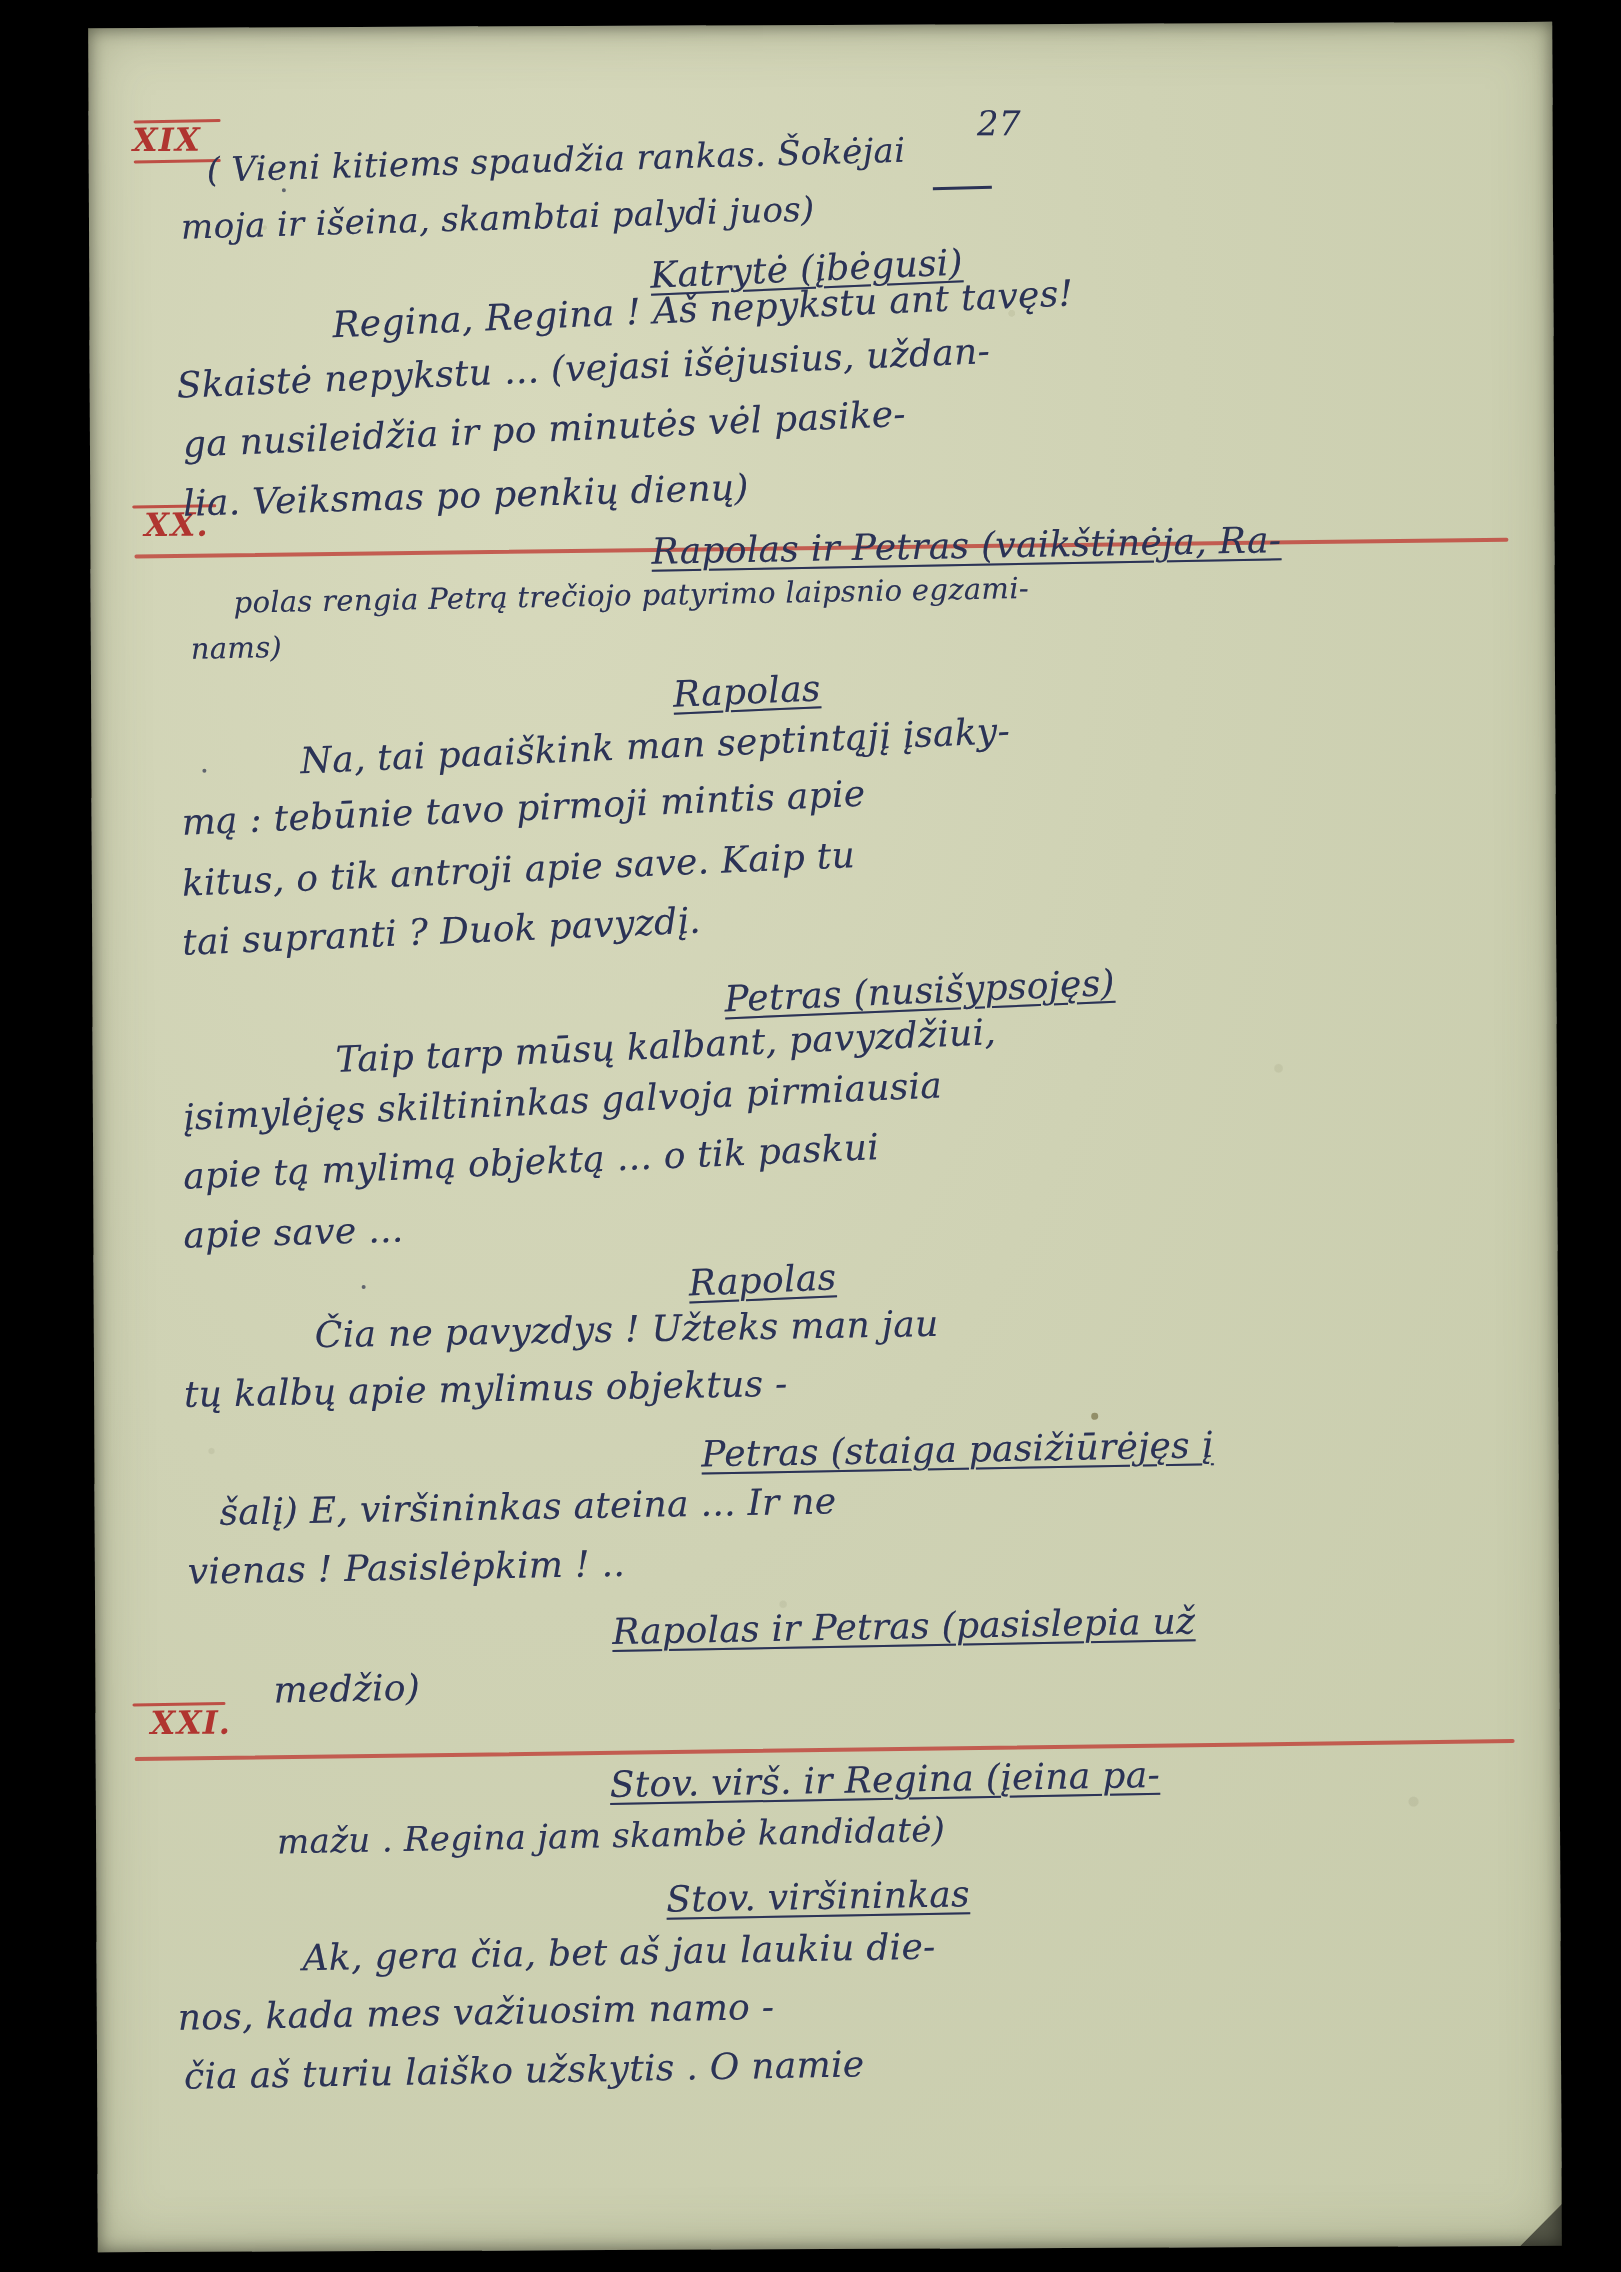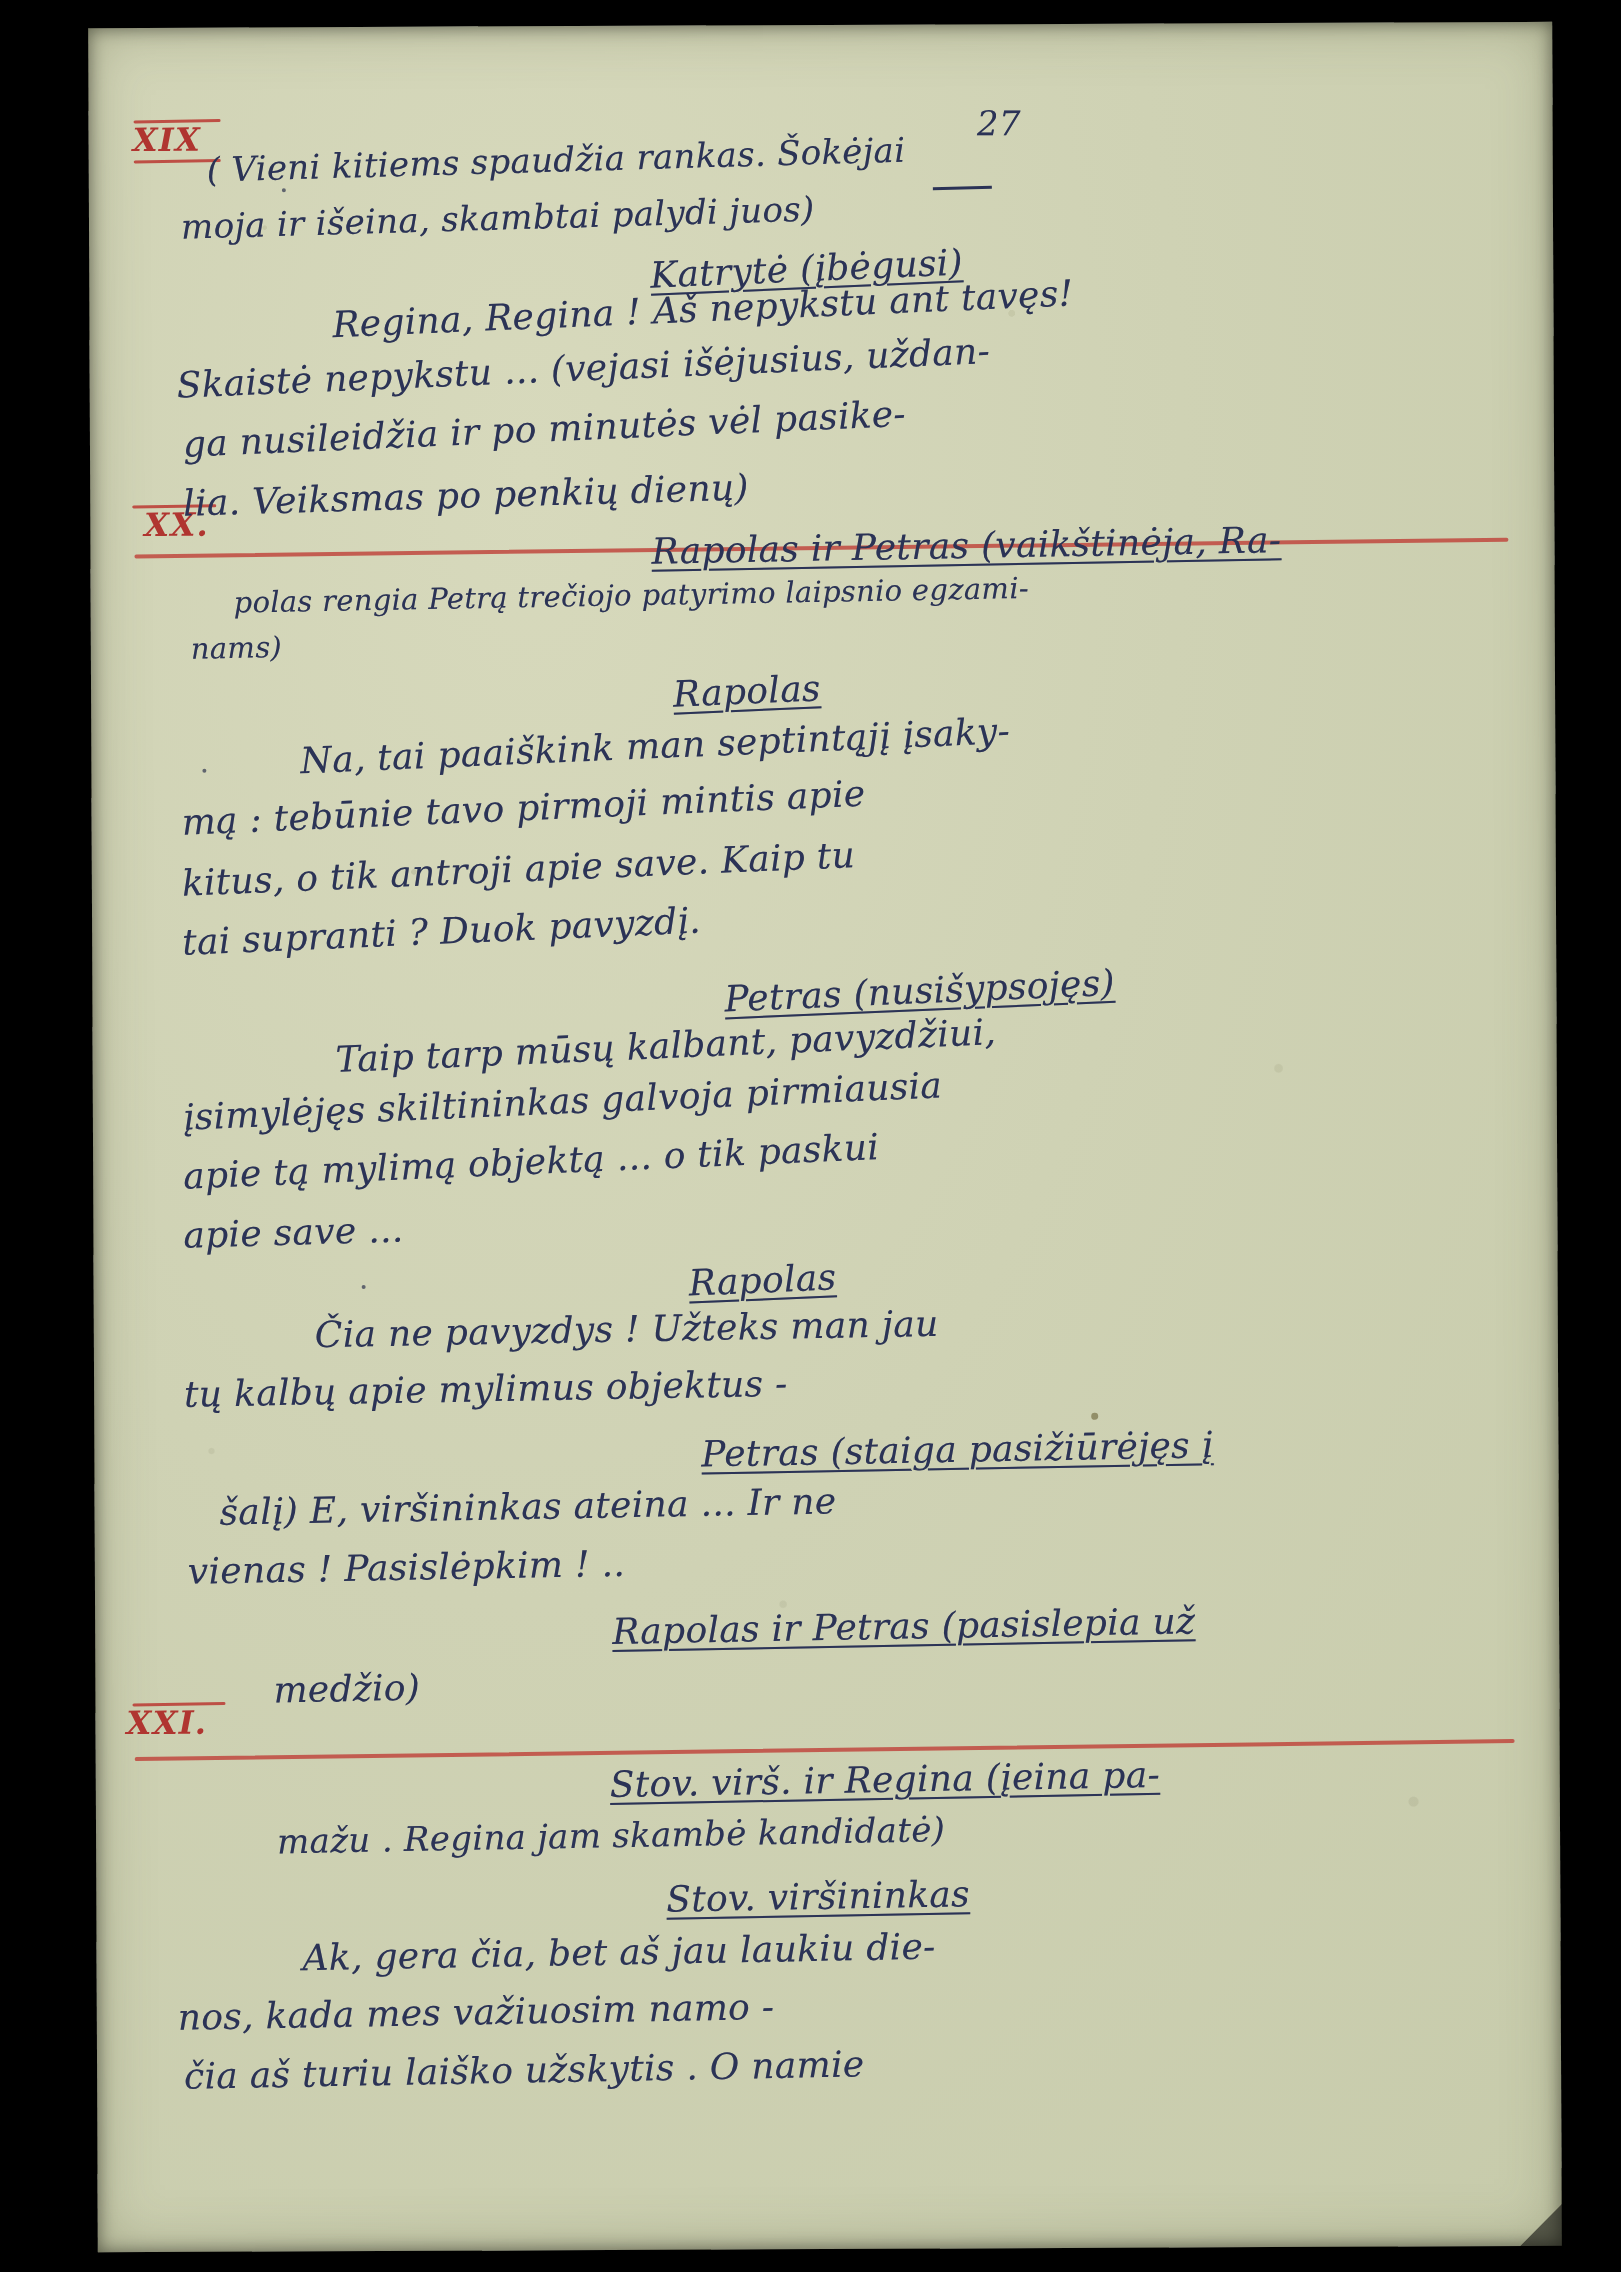--- a/index.html
+++ b/index.html
@@ -156,21 +156,21 @@
   <div class="dot" style="left:997px; top:1389px; width:6.9px; height:6.9px; background:#6b6337; opacity:.6;"></div>
 
   <div class="red marker" style="left:44px; top:93px;"><span>XIX</span></div>
   <div class="marker-strike" style="left:45px; top:92px; width:87px;"></div>
   <div class="marker-strike" style="left:45px; top:132px; width:87px;"></div>
 
   <div class="red marker" style="left:54px; top:478px;"><span>XX.</span></div>
   <div class="marker-strike" style="left:42px; top:477px; width:84px;"></div>
   <div class="red-rule" style="left:44px; top:521px; width:1374px; transform:rotate(-0.45deg);"></div>
 
-  <div class="red marker" style="left:31px; top:1676px;"><span>XXI.</span></div>
+  <div class="red marker" style="left:55px; top:1676px;"><span>XXI.</span></div>
   <div class="marker-strike" style="left:37px; top:1675px; width:93px;"></div>
   <div class="red-rule" style="left:39px; top:1723px; width:1380px; transform:rotate(-0.5deg);"></div>
 
   <div class="ink line slant1" style="left:118px; top:125px;">( Vieni kitiems spaudžia rankas. Šokėjai</div>
   <div class="ink line slant1" style="left:92px; top:182px;">moja ir išeina, skambtai palydi juos)</div>
 
   <div class="ink speaker slant2" style="left:561px; top:229px;">Katrytė (įbėgusi)</div>
 
   <div class="ink line big slant2" style="left:243px; top:280px;">Regina, Regina ! Aš nepykstu ant tavęs!</div>
   <div class="ink line big slant2" style="left:87px; top:340px;">Skaistė nepykstu ... (vejasi išėjusius, uždan-</div>

